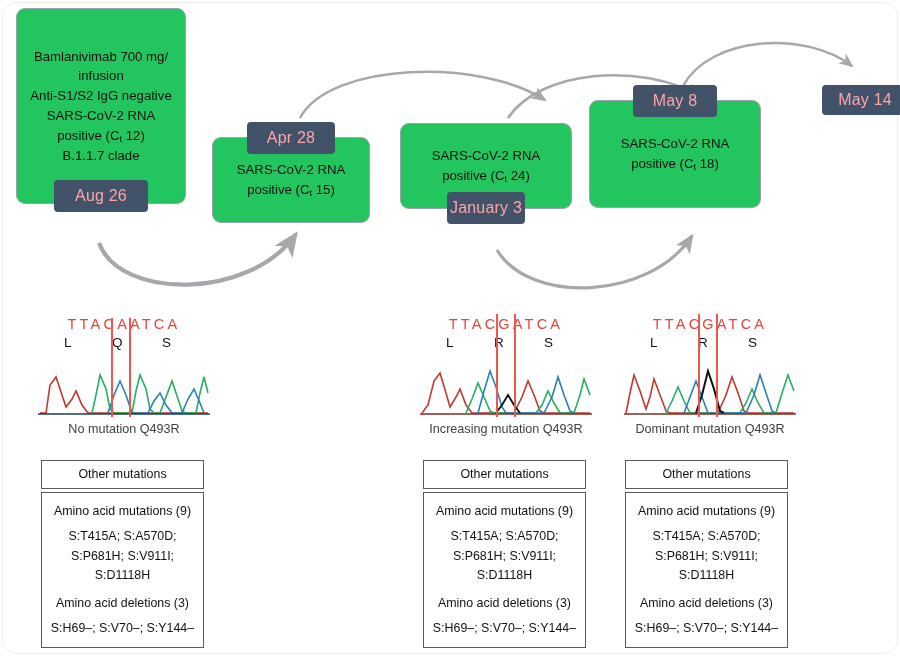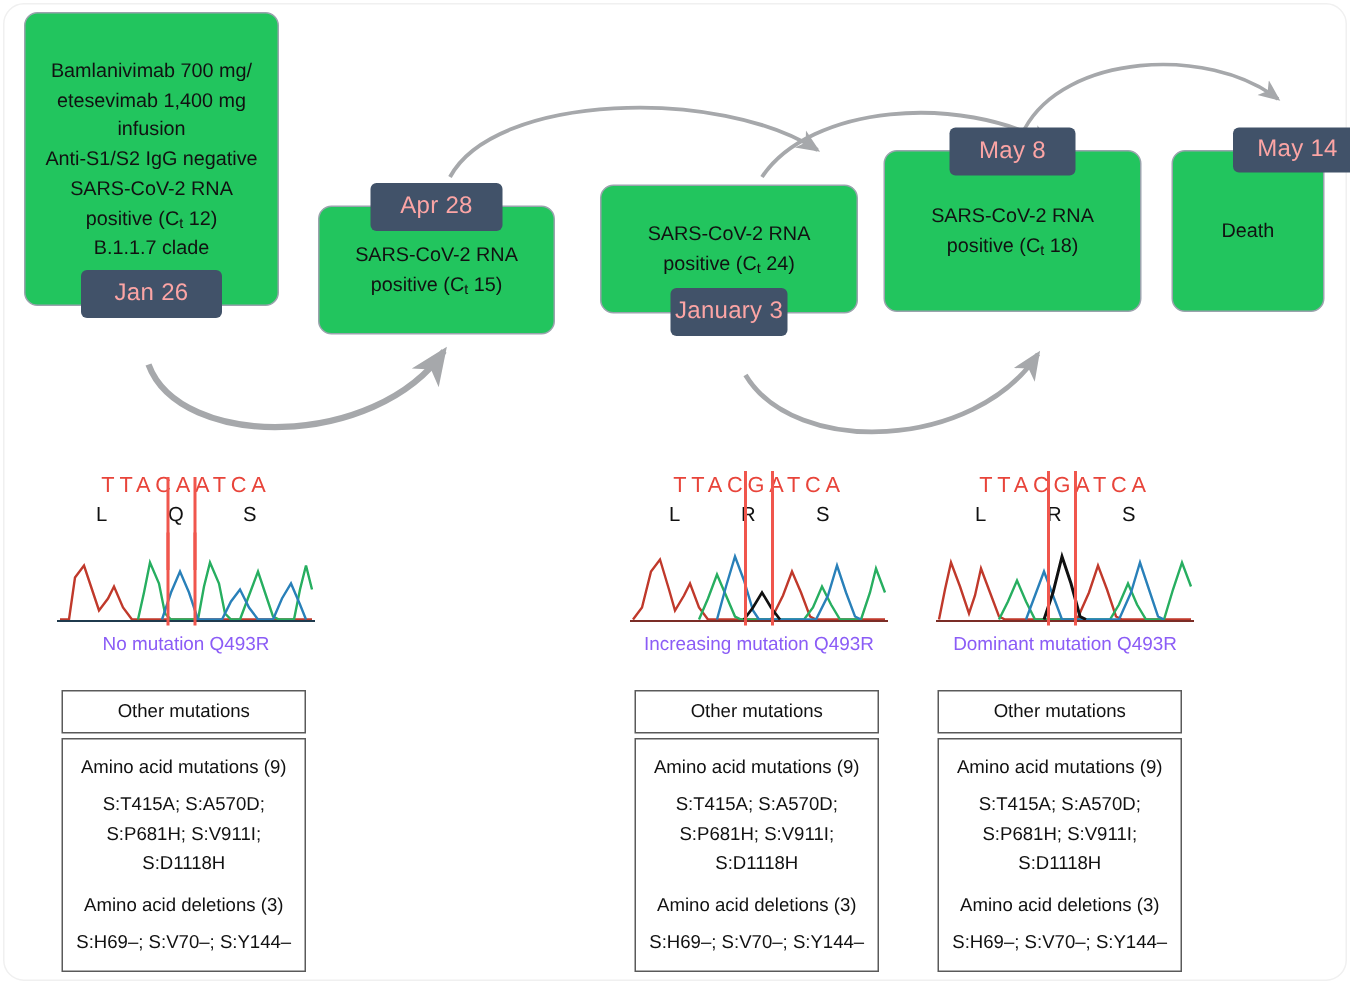--- a/index.html
+++ b/index.html
@@ -75,21 +75,21 @@
   .trace svg { position: absolute; left: 0; top: 0; }
   .marker {
     position: absolute;
     width: 1.6px;
     background: #f0564d;
     top: 0;
   }
   .caption {
     text-align: center;
     font-size: 12.6px;
-    color: #8b5cf6;
+    color: #404040;
     margin-top: 5px;
     white-space: nowrap;
   }
 
   
   .mtable { position: absolute; width: 186px; padding-left: 23px; }
   .mrow {
     border: 1px solid #5a5a5a;
     text-align: center;
     font-size: 12.4px;
@@ -124,29 +124,28 @@
     <path d="M683,86 C710,36 805,30 852,66" fill="none" stroke="#a6a8ab" stroke-width="2.4" marker-end="url(#ah)"></path>
 
     <path d="M99,243 C120,300 250,300 296,234" fill="none" stroke="#a6a8ab" stroke-width="4.2" marker-end="url(#ah)"></path>
 
     <path d="M497,250 C530,305 650,300 692,236" fill="none" stroke="#a6a8ab" stroke-width="3.2" marker-end="url(#ah)"></path>
   </svg>
 
   <div class="card" style="left:16px; top:8px; width:170px; height:196px;">
     <div class="body">
       <div>Bamlanivimab 700 mg/</div>
-      <div>etesevimab 1,400 mg</div>
       <div>infusion</div>
       <div>Anti-S1/S2 IgG negative</div>
       <div>SARS-CoV-2 RNA</div>
       <div>positive (C<sub>t</sub> 12)</div>
       <div>B.1.1.7 clade</div>
     </div>
   </div>
-  <div class="badge" style="left:54px; top:180px; width:94px; height:32px;">Jan 26</div>
+  <div class="badge" style="left:54px; top:180px; width:94px; height:32px;">Aug 26</div>
 
   <div class="card" style="left:212px; top:137px; width:158px; height:86px;">
     <div class="body">
       <div>SARS-CoV-2 RNA</div>
       <div>positive (C<sub>t</sub> 15)</div>
     </div>
   </div>
   <div class="badge" style="left:247px; top:122px; width:88px; height:32px;">Apr 28</div>
 
   <div class="card" style="left:400px; top:123px; width:172px; height:86px;">
@@ -158,25 +157,20 @@
   <div class="badge" style="left:447px; top:192px; width:78px; height:32px;">January 3</div>
 
   <div class="card" style="left:589px; top:100px; width:172px; height:108px;">
     <div class="body">
       <div>SARS-CoV-2 RNA</div>
       <div>positive (C<sub>t</sub> 18)</div>
     </div>
   </div>
   <div class="badge" style="left:633px; top:85px; width:84px; height:32px;">May 8</div>
 
-  <div class="card" style="left:781px; top:100px; width:102px; height:108px;">
-    <div class="body">
-      <div>Death</div>
-    </div>
-  </div>
   <div class="badge" style="left:822px; top:85px; width:86px; height:30px;">May 14</div>
 
   <div class="chrom" style="left:36px; top:316px; width:176px;">
     <div class="bases">TTACAATCA</div>
     <div class="aminos">
       <span style="left:28px;">L</span>
       <span style="left:76px;">Q</span>
       <span style="left:126px;">S</span>
     </div>
     <div class="trace">

